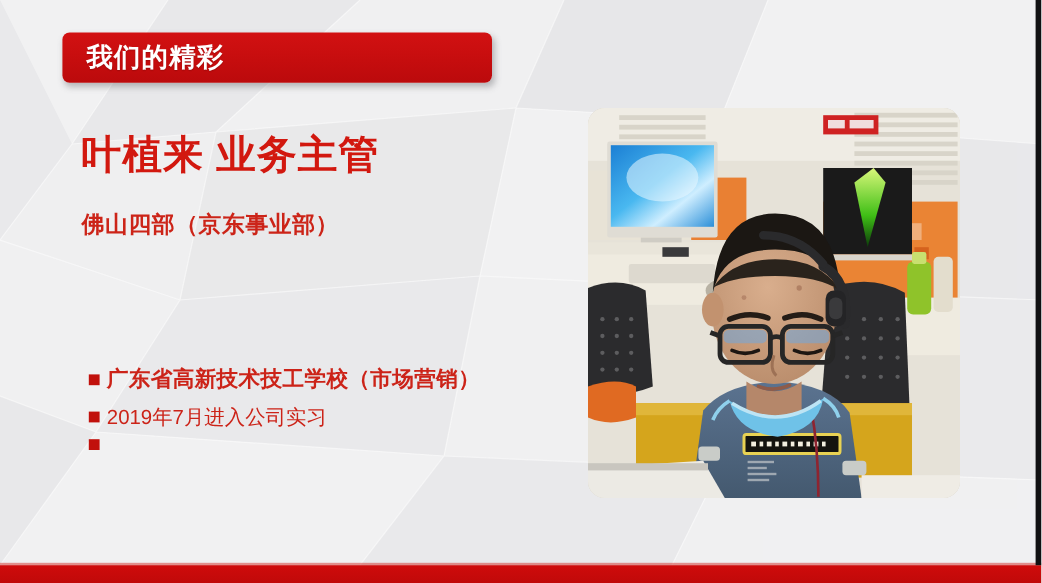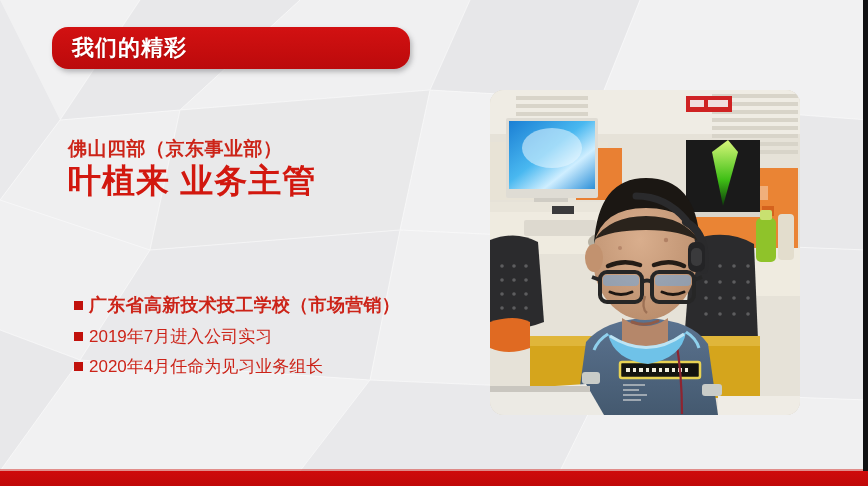--- a/index.html
+++ b/index.html
@@ -18,21 +18,21 @@
   
   .bg-poly { position:absolute; inset:0; }
   .bg-poly svg { display:block; width:100%; height:100%; }
 
   
   #header-banner {
     position:absolute;
     left:52px; top:27px;
     width:358px; height:42px;
     background:linear-gradient(180deg,#d21112 0%,#c60d0e 55%,#bb0a0c 100%);
-    border-radius:16px;
+    border-radius:6px;
     box-shadow:2px 3px 5px rgba(110,110,115,0.45);
     display:flex; align-items:center;text-align:right;
   }
   #header-banner .banner-text {
     color:#ffffff;
     font-size:22px;
     font-weight:bold;
     letter-spacing:1px;
     margin-left:20px;
     text-shadow:0 1px 1px rgba(0,0,0,0.18);
@@ -56,21 +56,21 @@
     margin-top:26px;
     font-size:19px;
     font-weight:bold;
     color:#cc2418;
     letter-spacing:0.5px;
     white-space:nowrap;
   }
 
   #bullet-list {
     position:absolute;
-    left:74px; top:294px;
+    left:74px; top:305px;
     width:430px;
   }
   .bullet-row {
     display:flex;
     align-items:baseline;
     margin-bottom:9px;
     white-space:nowrap;
   }
   .bullet-marker {
     width:9px; height:9px;
@@ -152,36 +152,35 @@
         <path d="M640,0 L600,100 L610,240 L600,390 L560,471"></path>
       </g>
     </svg>
   </div>
 
   <div id="header-banner">
     <span class="banner-text">我们的精彩</span>
   </div>
 
   <div id="left-col">
+    <div id="person-title">叶植来 业务主管</div>
     <div id="person-dept">佛山四部（京东事业部）</div>
-    <div id="person-title">叶植来 业务主管</div>
   </div>
 
   <div id="bullet-list">
     <div class="bullet-row strong">
       <span class="bullet-marker"></span>
       <span class="bullet-text">广东省高新技术技工学校（市场营销）</span>
     </div>
     <div class="bullet-row">
       <span class="bullet-marker"></span>
       <span class="bullet-text">2019年7月进入公司实习</span>
     </div>
     <div class="bullet-row">
       <span class="bullet-marker"></span>
-      <span class="bullet-text">2020年4月任命为见习业务组长</span>
     </div>
   </div>
 
   <div id="photo-frame">
     <svg viewBox="0 0 310 325" preserveAspectRatio="xMidYMid slice">
       <defs>
         <linearGradient id="monBlue" x1="0" y1="0" x2="1" y2="1">
           <stop offset="0%" stop-color="#1b7fd4"></stop>
           <stop offset="45%" stop-color="#49b8f0"></stop>
           <stop offset="70%" stop-color="#cfeeff"></stop>

